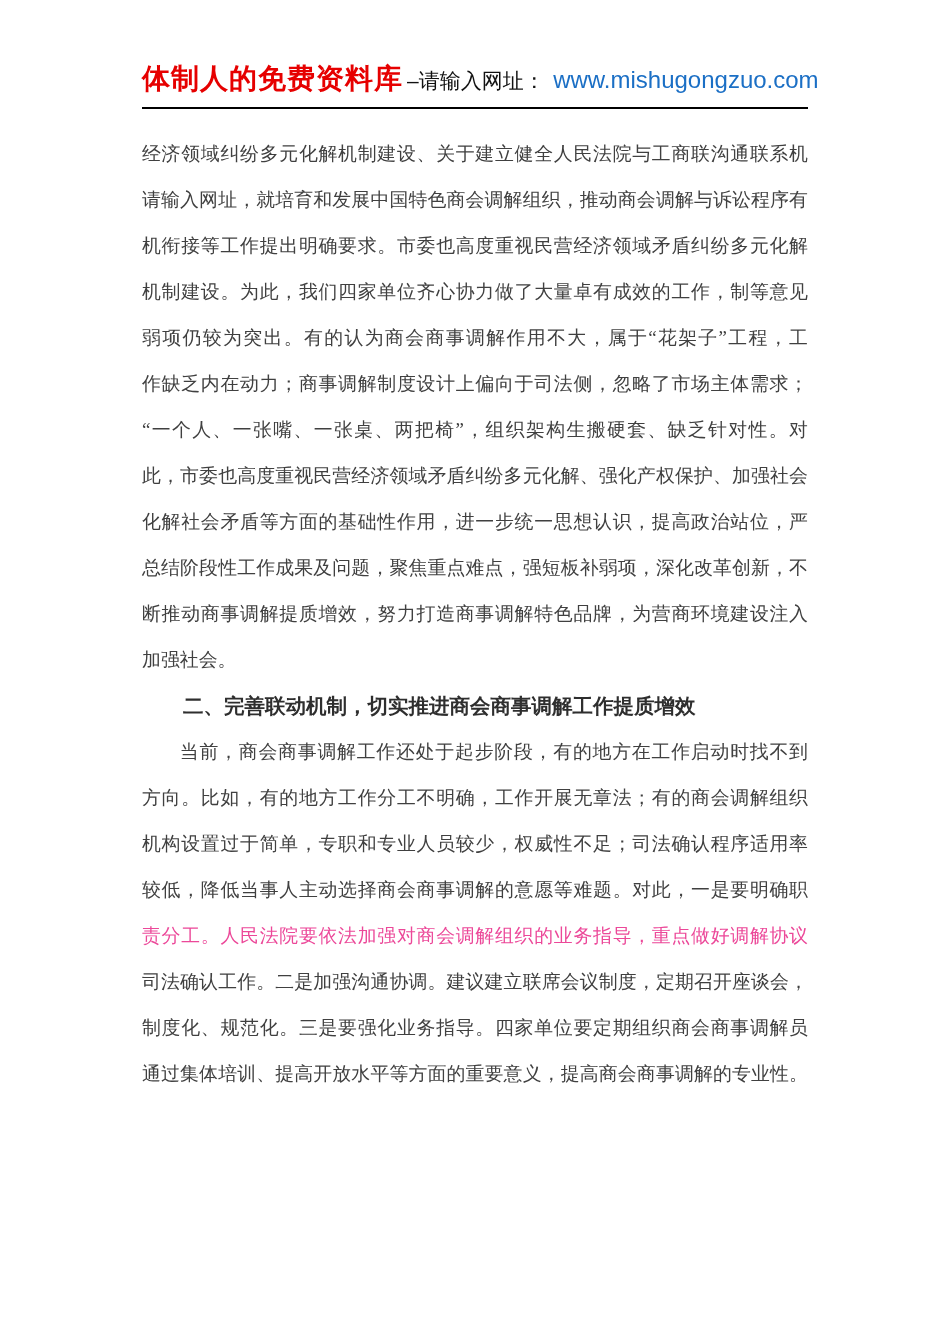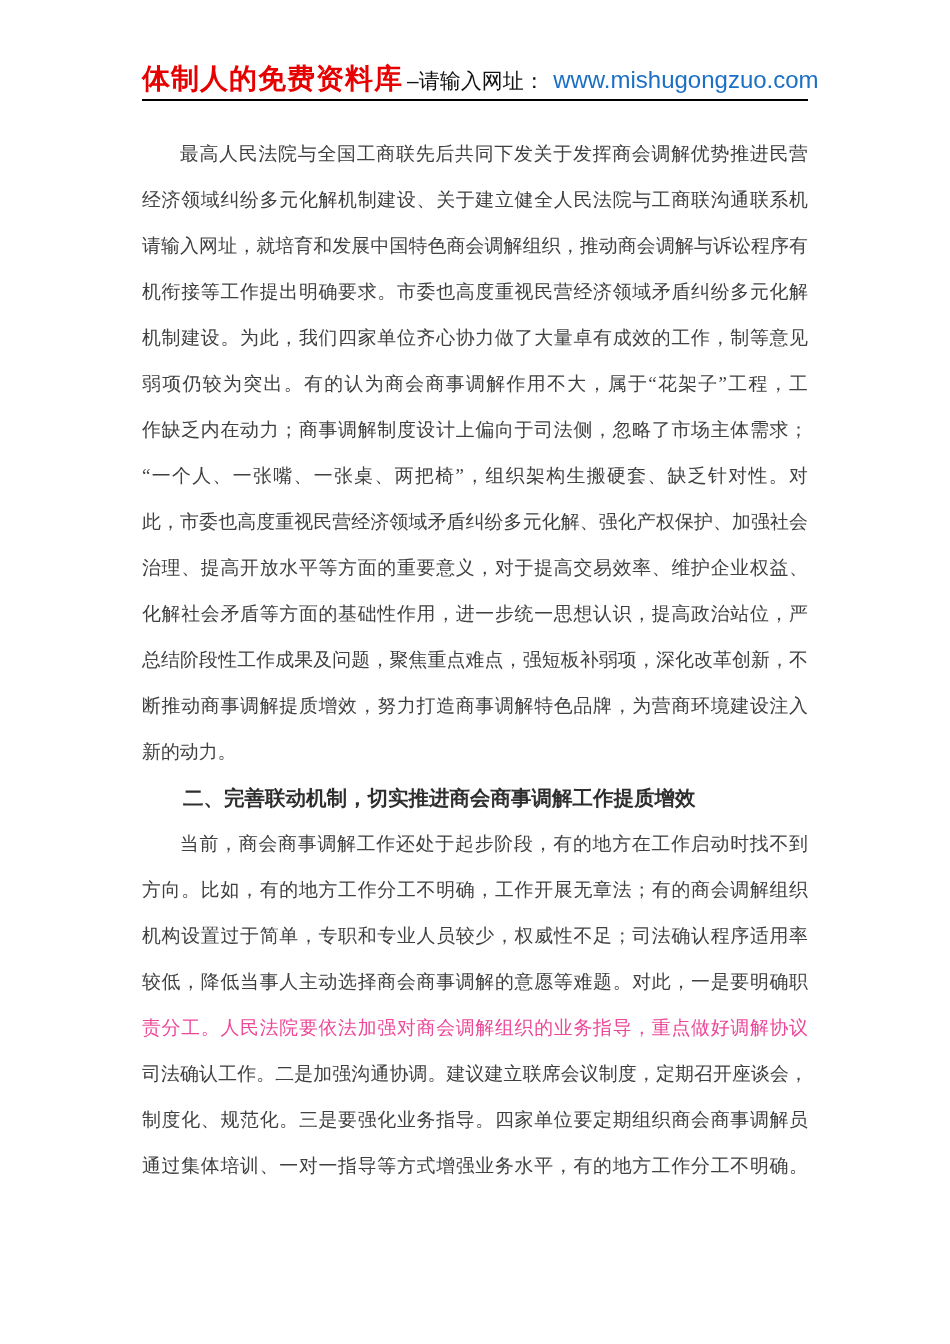--- a/index.html
+++ b/index.html
@@ -10,21 +10,21 @@
     overflow:hidden;
     font-family:"Liberation Serif","DejaVu Serif",serif;
   }
   
   .doc-header{
     position:absolute;
     left:142px;top:60px;
     width:666px;
     text-align:center;
     white-space:nowrap;
-    padding-bottom:1px;
+    padding-bottom:9px;
     border-bottom:2px solid #000000;
     font-family:"Liberation Sans","DejaVu Sans",sans-serif;
   }
   .site-title{
     font-size:28px;
     font-weight:bold;
     letter-spacing:1px;
   }
   .site-hint{
     font-size:21px;
@@ -64,43 +64,41 @@
 
 <div class="page">
 
   <header class="doc-header" style="border-bottom-color: rgb(0, 0, 0);">
     <span class="site-title" style="color: rgb(230, 0, 0);">体制人的免费资料库</span><span class="site-hint">–请输入网址：</span>
     <a class="site-url" href="#" style="color: rgb(27, 111, 197);">www.mishugongzuo.com</a>
   </header>
 
   <main class="doc-body" id="doc-body">
       <div class="paragraph body">
-        <div class="line first" style="color: rgb(64, 64, 64);">最高人民法院与全国工商联先后共同下发关于发挥商会调解优势推进民营</div>
         <div class="line" style="color: rgb(64, 64, 64);">经济领域纠纷多元化解机制建设、关于建立健全人民法院与工商联沟通联系机</div>
         <div class="line" style="color: rgb(64, 64, 64);">请输入网址，就培育和发展中国特色商会调解组织，推动商会调解与诉讼程序有</div>
         <div class="line" style="color: rgb(64, 64, 64);">机衔接等工作提出明确要求。市委也高度重视民营经济领域矛盾纠纷多元化解</div>
         <div class="line" style="color: rgb(64, 64, 64);">机制建设。为此，我们四家单位齐心协力做了大量卓有成效的工作，制等意见</div>
         <div class="line" style="color: rgb(64, 64, 64);">弱项仍较为突出。有的认为商会商事调解作用不大，属于“花架子”工程，工</div>
         <div class="line" style="color: rgb(64, 64, 64);">作缺乏内在动力；商事调解制度设计上偏向于司法侧，忽略了市场主体需求；</div>
         <div class="line" style="color: rgb(64, 64, 64);">“一个人、一张嘴、一张桌、两把椅”，组织架构生搬硬套、缺乏针对性。对</div>
         <div class="line" style="color: rgb(64, 64, 64);">此，市委也高度重视民营经济领域矛盾纠纷多元化解、强化产权保护、加强社会</div>
-        <div class="line" style="color: rgb(64, 64, 64);">治理、提高开放水平等方面的重要意义，对于提高交易效率、维护企业权益、</div>
         <div class="line" style="color: rgb(64, 64, 64);">化解社会矛盾等方面的基础性作用，进一步统一思想认识，提高政治站位，严</div>
         <div class="line" style="color: rgb(64, 64, 64);">总结阶段性工作成果及问题，聚焦重点难点，强短板补弱项，深化改革创新，不</div>
         <div class="line" style="color: rgb(64, 64, 64);">断推动商事调解提质增效，努力打造商事调解特色品牌，为营商环境建设注入</div>
-        <div class="line flush" style="color: rgb(64, 64, 64);">新的动力。</div>
+        <div class="line flush" style="color: rgb(64, 64, 64);">加强社会。</div>
       </div>
       <div class="paragraph heading">
         <div class="line first flush">二、完善联动机制，切实推进商会商事调解工作提质增效</div>
       </div>
       <div class="paragraph body">
         <div class="line first" style="color: rgb(64, 64, 64);">当前，商会商事调解工作还处于起步阶段，有的地方在工作启动时找不到</div>
         <div class="line" style="color: rgb(64, 64, 64);">方向。比如，有的地方工作分工不明确，工作开展无章法；有的商会调解组织</div>
         <div class="line" style="color: rgb(64, 64, 64);">机构设置过于简单，专职和专业人员较少，权威性不足；司法确认程序适用率</div>
         <div class="line" style="color: rgb(64, 64, 64);">较低，降低当事人主动选择商会商事调解的意愿等难题。对此，一是要明确职</div>
         <div class="line" style="color: #ec4899;">责分工。人民法院要依法加强对商会调解组织的业务指导，重点做好调解协议</div>
         <div class="line" style="color: rgb(64, 64, 64);">司法确认工作。二是加强沟通协调。建议建立联席会议制度，定期召开座谈会，</div>
         <div class="line" style="color: rgb(64, 64, 64);">制度化、规范化。三是要强化业务指导。四家单位要定期组织商会商事调解员</div>
-        <div class="line" style="color: rgb(64, 64, 64);">通过集体培训、一对一指导等方式增强业务水平，有的地方工作分工不明确。</div>
+        <div class="line" style="color: rgb(64, 64, 64);">通过集体培训、提高开放水平等方面的重要意义，提高商会商事调解的专业性。</div>
       </div>
     </main>
 
 </div>
 
 </body></html>

